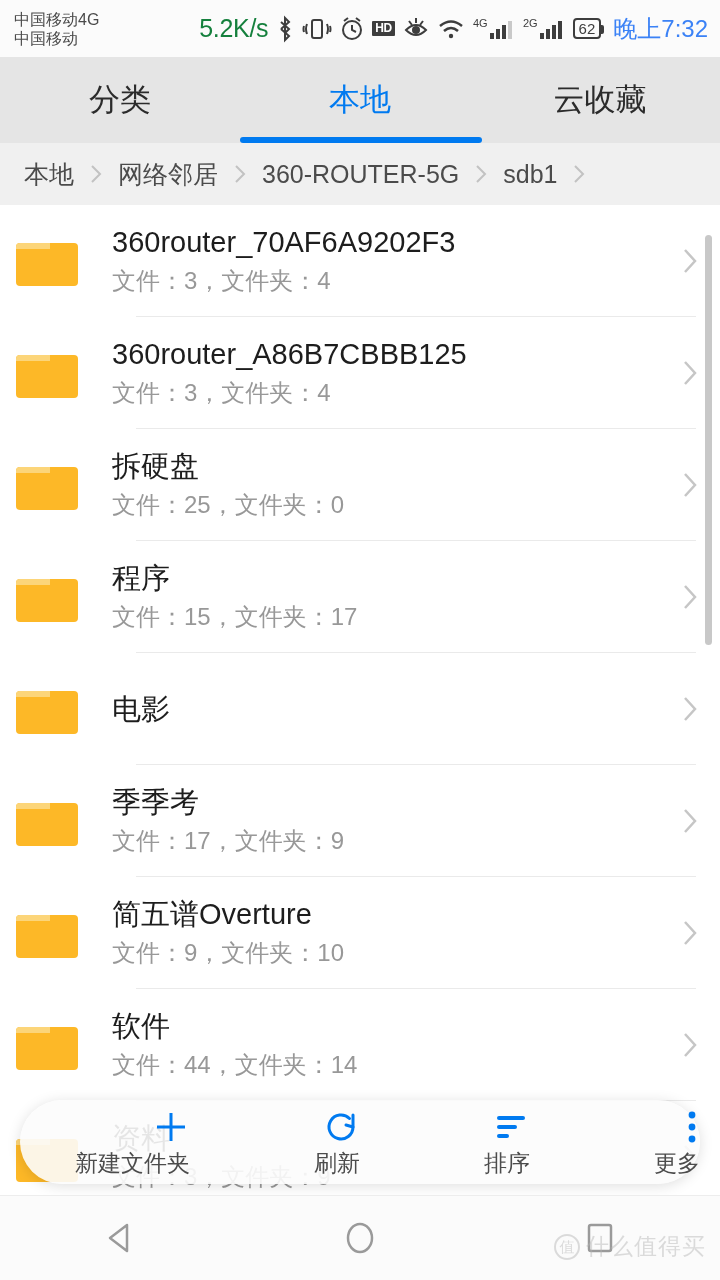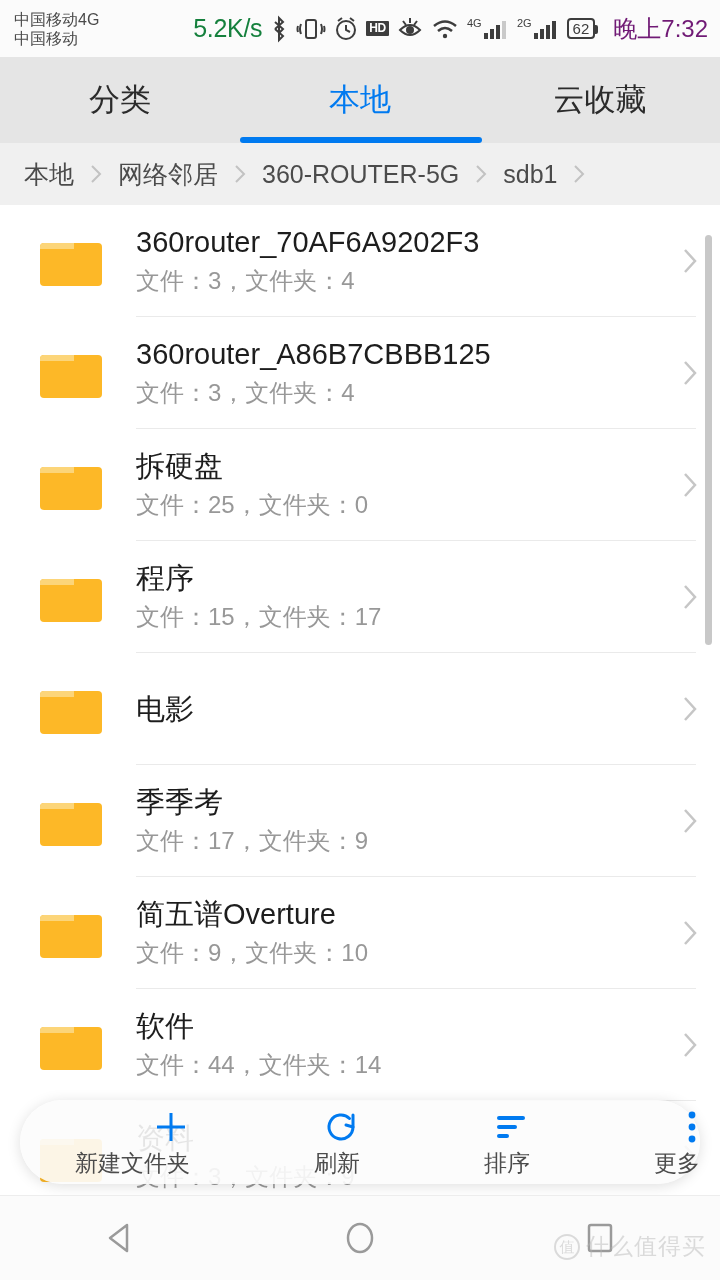--- a/index.html
+++ b/index.html
@@ -31,27 +31,27 @@
   .netspeed{ font-size:25px; color:#15803d; letter-spacing:-.3px; }
   .sicon{ display:inline-flex; align-items:center; justify-content:center; }
   .sicon svg{ display:block; }
   .hd-badge{
     font-size:12px; font-weight:bold; color:#fff; background:#3d3d3d;
     border-radius:1px; padding:1px 3px; line-height:13px; letter-spacing:-.5px;
   }
   .batt{
     border:2px solid #3d3d3d; border-radius:4px;
     font-size:15px; line-height:15px; padding:1px 4px; color:#3d3d3d;
-    position:relative; margin-right:10px;
+    position:relative; margin-right:4px;
   }
   .batt::after{
     content:""; position:absolute; right:-5px; top:5px;
     width:3px; height:9px; background:#3d3d3d; border-radius:0 2px 2px 0;
   }
-  .clock{ font-size:24px; color:#701a75; white-space:nowrap; }
+  .clock{ font-size:24px; color:#3b82f6; white-space:nowrap; }
 
   
   .tabbar{
     height:86px; background:#e5e5e5;
     display:flex; align-items:center;
     position:relative;
   }
   .tab{
     flex:1; text-align:center;
     font-size:31px; color:#2b2b2b;
@@ -79,21 +79,21 @@
   }
   .crumb-sep svg{ display:block; }
 
   
   .listwrap{
     position:absolute; top:205px; left:0; right:0; bottom:85px;
     background:#ffffff; overflow:hidden;
   }
   .row{
     height:112px; display:flex; align-items:center;
-    padding-left:40px; position:relative; cursor:pointer;
+    padding-left:16px; position:relative; cursor:pointer;
   }
   .folder-ico{
     width:62px; height:50px; position:relative; flex:0 0 62px;
   }
   .folder-ico .body{
     position:absolute; left:0; top:7px; width:62px; height:43px;
     background:#fdb827; border-radius:4px;
   }
   .folder-ico .body::before{
     content:""; position:absolute; left:0; top:0; width:34px; height:6px;

